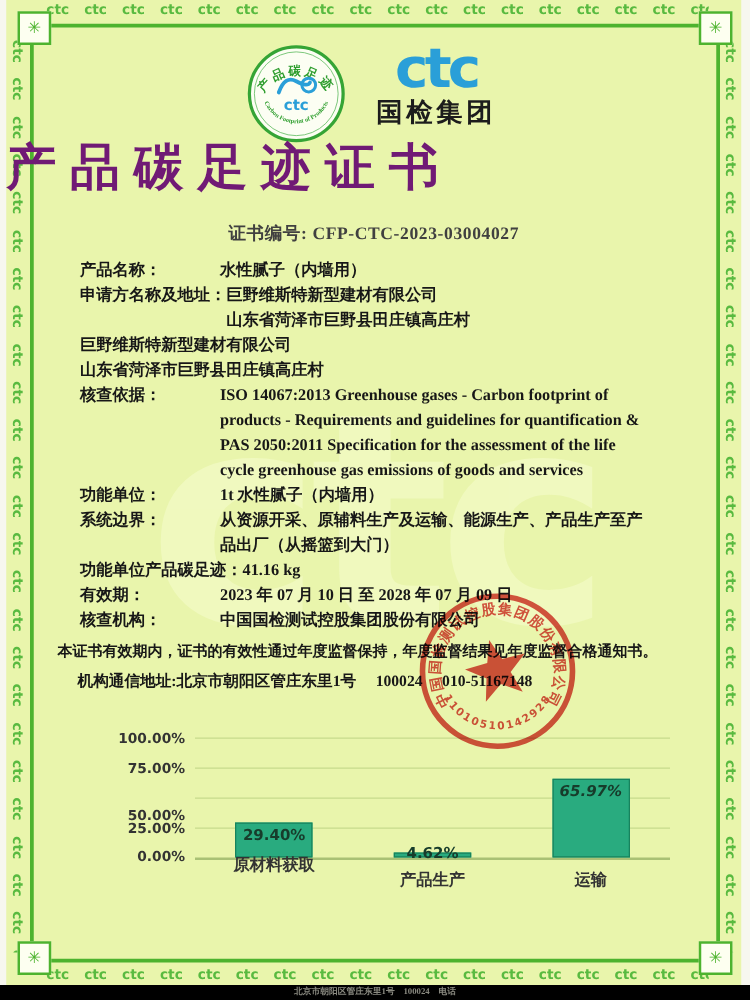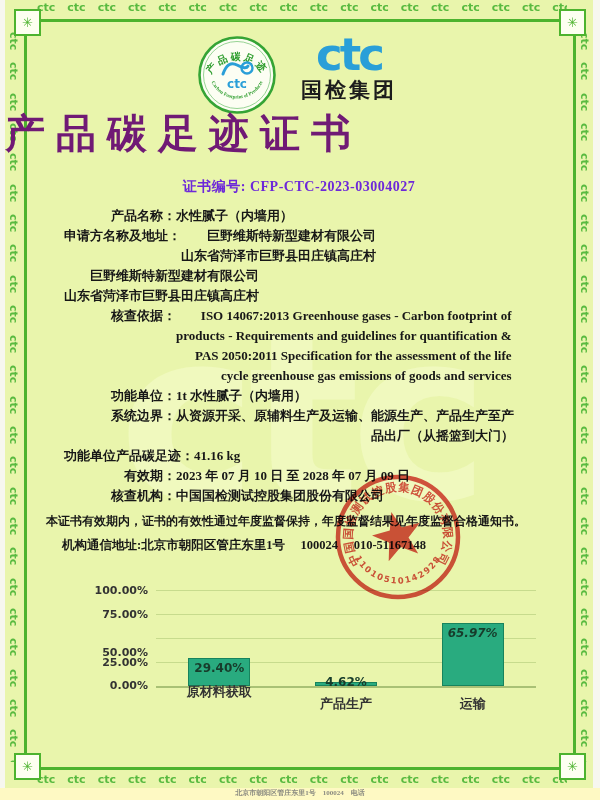--- a/index.html
+++ b/index.html
@@ -55,25 +55,25 @@
   .logo-sub{
     font-family:"DejaVu Sans",sans-serif;font-weight:bold;font-size:21px;
     color:#1c1c1c;letter-spacing:3px;margin-top:1px;
   }
   .title{
     position:absolute;left:0;right:0;top:106px;text-align:left;
     font-size:40px;font-weight:bold;color:#701a75;letter-spacing:11px;
   }
   .certno{
     position:absolute;left:0;right:0;top:178px;text-align:center;
-    font-size:14px;font-weight:bold;color:#6d28d9;letter-spacing:.5px;
+    font-size:14px;font-weight:bold;color:#404040;letter-spacing:.5px;
   }
   
   .fields{position:absolute;left:59px;top:206px;width:484px;color:#171717;}
-  .frow{display:flex;align-items:flex-start;text-align:right;}
+  .frow{display:flex;align-items:flex-start;}
   .flabel{
     min-width:112px;flex-shrink:0;font-size:13px;font-weight:bold;
     line-height:20px;white-space:nowrap;
   }
   .fvalue{font-size:13px;font-weight:bold;line-height:20px;}
   
   .statement{
     position:absolute;left:41px;top:513px;width:520px;
     font-size:12px;font-weight:bold;color:#171717;
   }
@@ -98,21 +98,21 @@
   .bar{background:#29ab7f;border:1px solid #17835d;box-sizing:border-box;}
   .bar-label{
     font-size:12px;font-weight:bold;color:#173c2b;text-align:center;
     font-family:"DejaVu Sans",sans-serif;
   }
   .x-label{
     font-size:13px;font-weight:bold;color:#333;text-align:center;
   }
   
   .scanline{
-    position:absolute;left:0;right:0;bottom:0;height:12px;background:#fef9c3;
+    position:absolute;left:0;right:0;bottom:0;height:12px;background:#000000;
     font-size:7px;color:#8a8a80;text-align:center;line-height:10px;z-index:6;
     font-weight:bold;overflow:hidden;
   }
 </style>
 </head>
 <body>
 
 <div class="cert">
 
   <div class="watermark">ctc</div>

